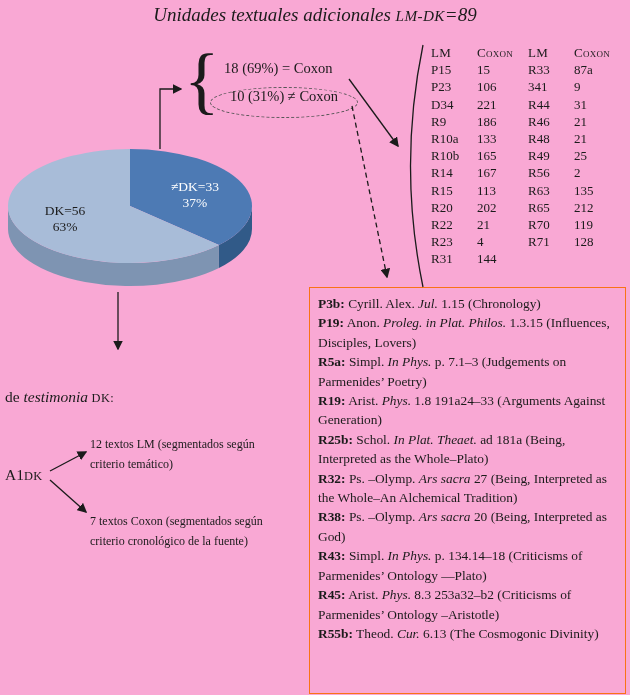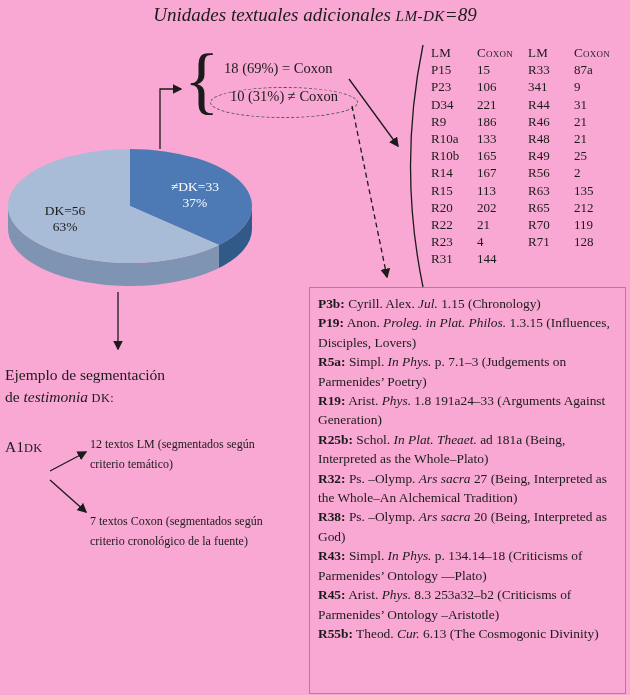--- a/index.html
+++ b/index.html
@@ -23,21 +23,21 @@
           font-size:13px; line-height:17.2px; }
   .conc .th { font-variant:small-caps; letter-spacing:0.3px; }
 
   .tbox { position:absolute; left:309px; top:287px; width:317px; height:407px;
           border:1px solid #f97316; padding:6px 8px;
           font-size:13.4px; line-height:19.4px; overflow:hidden; }
   .tbox .b { font-weight:700; }
   .tbox .i { font-style:italic; }
 
   .seg-intro { position:absolute; left:5px; top:364px; font-size:15.5px; line-height:21.5px; }
-  .a1 { position:absolute; left:5px; top:438px; font-size:15.5px; }
+  .a1 { position:absolute; left:5px; top:466px; font-size:15.5px; }
   .branch { position:absolute; text-align:left; font-size:12px; line-height:20px; }
   .b1 { left:90px; top:434px; width:195px; }
   .b2 { left:90px; top:511px; width:198px; }
 
   .overlay { position:absolute; left:0; top:0; pointer-events:none; }
   .overlay > line, .overlay > polyline, .overlay > path {
       stroke:#1b1b1b; stroke-width:1.3; fill:none; }
   .overlay > .dash { stroke-dasharray:5 3.5; }
 
   #pie-svg { position:absolute; left:2px; top:139px; }
@@ -129,21 +129,21 @@
       <div><span class="b">R19:</span><span class="n"> Arist. </span><span class="i">Phys.</span><span class="n"> 1.8 191a24–33 (Arguments Against Generation)</span></div>
       <div><span class="b">R25b:</span><span class="n"> Schol. </span><span class="i">In Plat. Theaet.</span><span class="n"> ad 181a (Being, Interpreted as the Whole–Plato)</span></div>
       <div><span class="b">R32:</span><span class="n"> Ps. –Olymp. </span><span class="i">Ars sacra</span><span class="n"> 27 (Being, Interpreted as the Whole–An Alchemical Tradition)</span></div>
       <div><span class="b">R38:</span><span class="n"> Ps. –Olymp. </span><span class="i">Ars sacra</span><span class="n"> 20 (Being, Interpreted as God)</span></div>
       <div><span class="b">R43:</span><span class="n"> Simpl. </span><span class="i">In Phys.</span><span class="n"> p. 134.14–18 (Criticisms of Parmenides’ Ontology —Plato)</span></div>
       <div><span class="b">R45:</span><span class="n"> Arist. </span><span class="i">Phys.</span><span class="n"> 8.3 253a32–b2 (Criticisms of Parmenides’ Ontology –Aristotle)</span></div>
       <div><span class="b">R55b:</span><span class="n"> Theod. </span><span class="i">Cur.</span><span class="n"> 6.13 (The Cosmogonic Divinity)</span></div>
     </div>
 
   <div class="seg-intro">
-    <span>Ejemplo de segmentación</span><br>
+    <br>
     <span><span>de </span><span class="it">testimonia</span><span class="sc"> DK:</span></span>
   </div>
 
   <div class="a1"><span>A1</span><span class="sc">DK</span></div>
 
   <div class="branch b1">12 textos LM (segmentados según criterio temático)</div>
   <div class="branch b2">7 textos Coxon (segmentados según criterio cronológico de la fuente)</div>
 
   <svg class="overlay" width="630" height="695">
     <defs>

